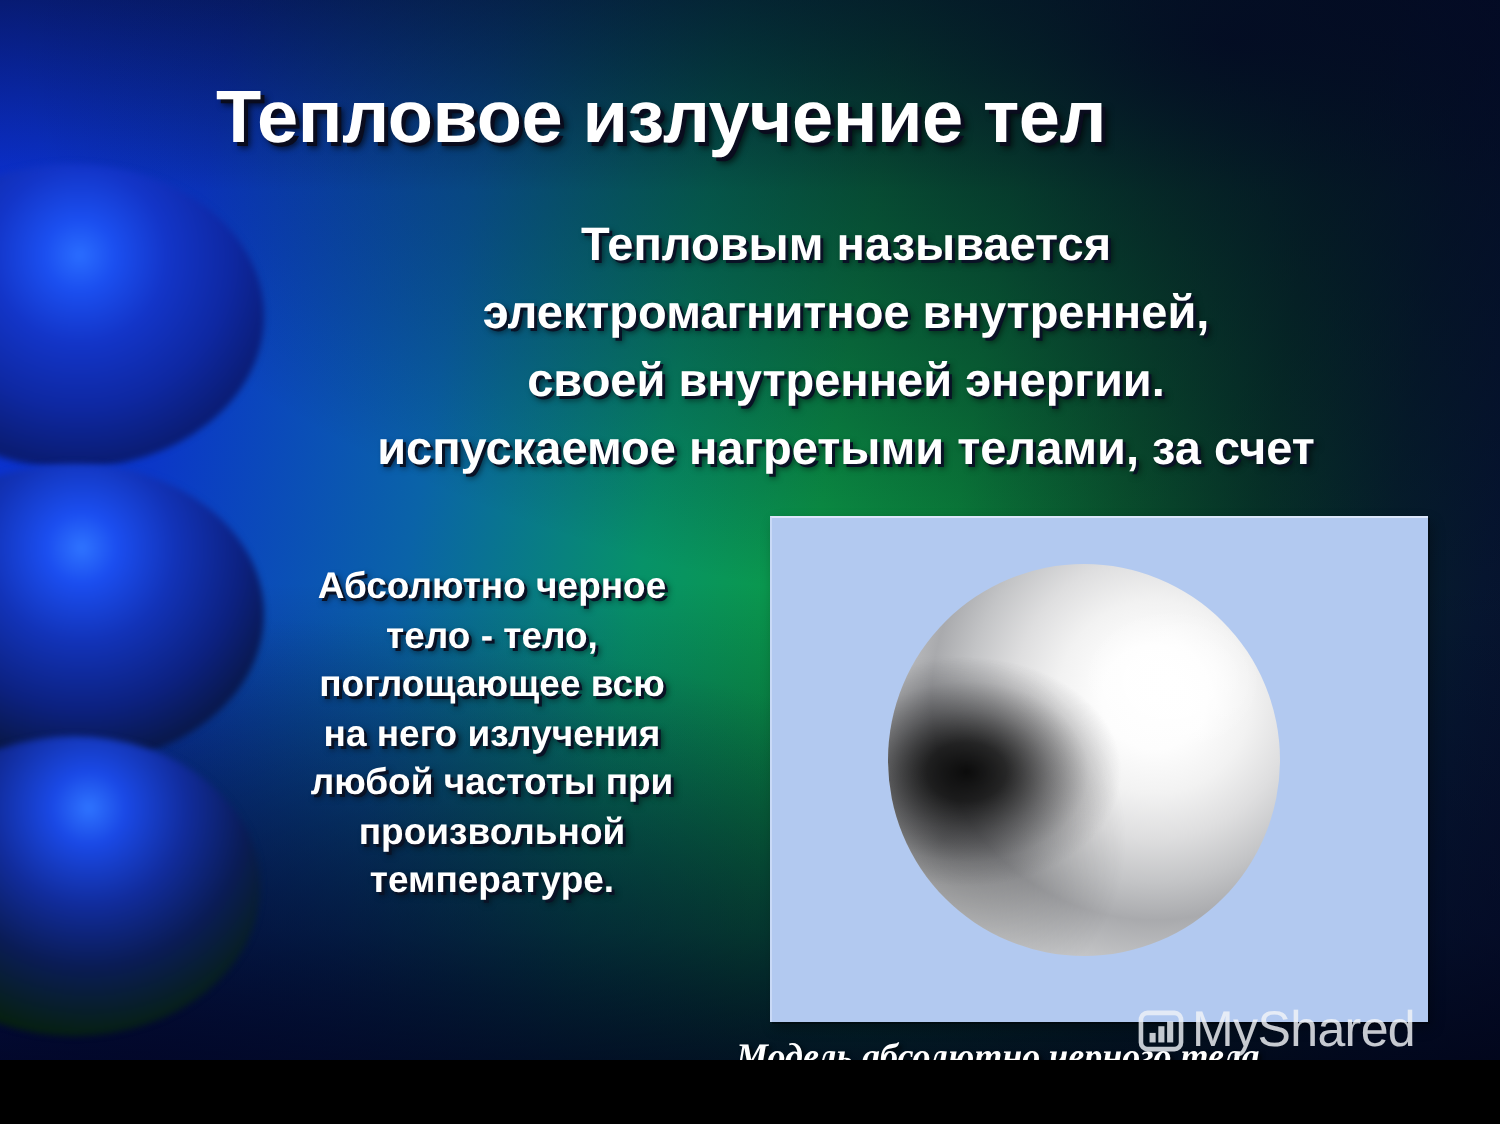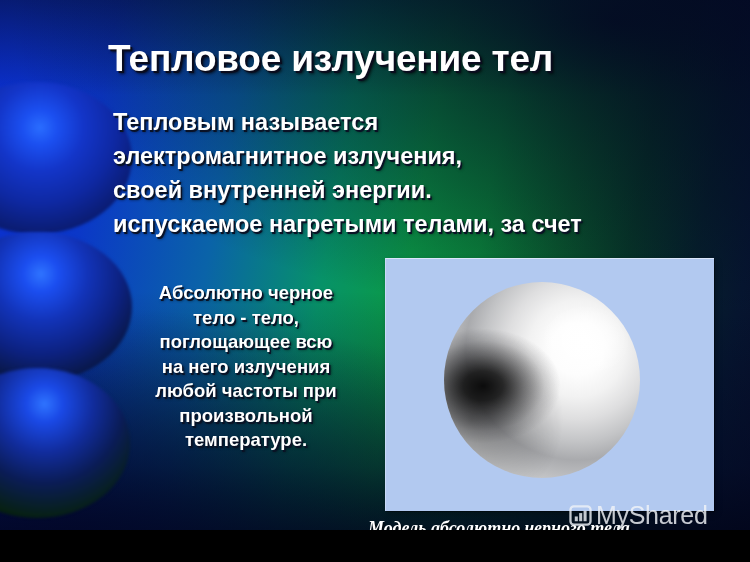--- a/index.html
+++ b/index.html
@@ -84,30 +84,31 @@
     color: #ffffff;
     letter-spacing: -0.2px;
     text-shadow:
       2px 2px 0 #0a0c1e,
       3px 3px 3px rgba(0,0,0,0.65);
     white-space: nowrap;
   }
 
   .definition {
     position: absolute;
-    left: 113px;
+    left: 129px;
     top: 105px;
     width: 588px;
     font-size: 23.5px;
     font-weight: bold;
     line-height: 34px;
     color: #ffffff;
     text-shadow:
       1.5px 1.5px 0 #0a1226,
       2px 2px 3px rgba(0,0,0,0.6);
+    text-align: center;
   }
   .definition .ln { display: block; }
 
   .left-block {
     position: absolute;
     left: 120px;
     top: 281px;
     width: 252px;
     text-align: center;
     font-size: 18.5px;
@@ -206,21 +207,21 @@
   <div class="bg-vignette"></div>
 
   <div class="orb orb1"></div>
   <div class="orb orb2"></div>
   <div class="orb orb3"></div>
 
   <div class="title">Тепловое излучение тел</div>
 
   <div class="definition">
     <span class="ln">Тепловым называется</span>
-    <span class="ln">электромагнитное излучения,</span>
+    <span class="ln">электромагнитное внутренней,</span>
     <span class="ln">своей внутренней энергии.</span>
     <span class="ln">испускаемое нагретыми телами, за счет</span>
   </div>
 
   <div class="left-block">
     <span class="ln">Абсолютно черное</span>
     <span class="ln">тело -  тело,</span>
     <span class="ln">поглощающее всю</span>
     <span class="ln">на него излучения</span>
     <span class="ln">любой частоты при</span>

